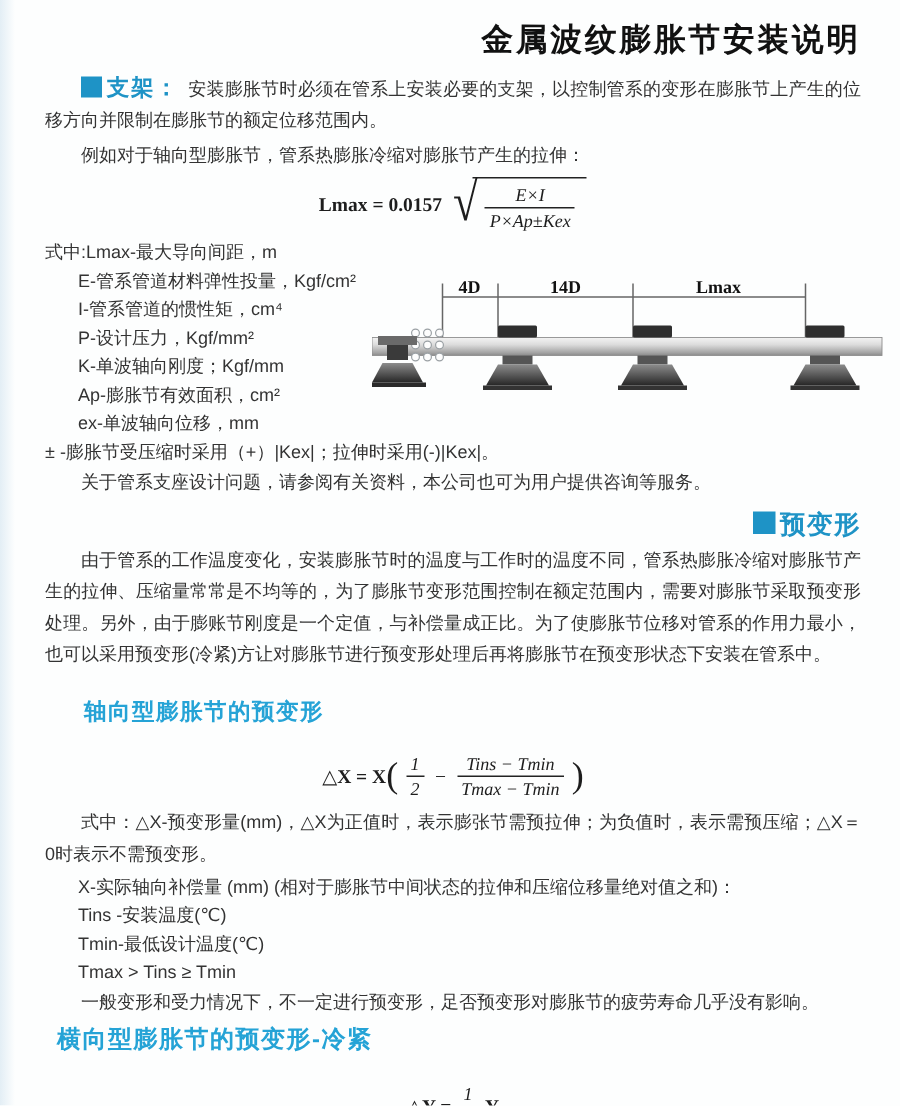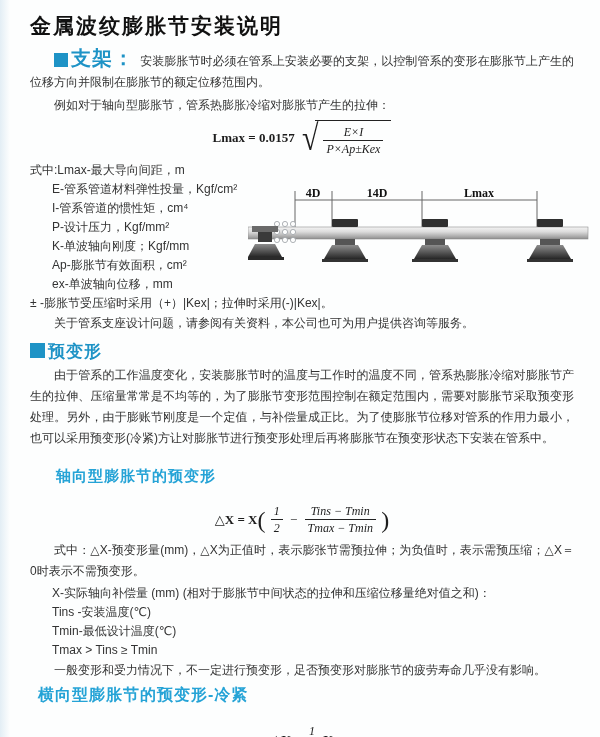--- a/index.html
+++ b/index.html
@@ -1,30 +1,30 @@
 <!DOCTYPE html>
 <html><head>
 <meta charset="utf-8">
 <style>
   html,body{margin:0;padding:0;}
   body{width:600px;height:737px;background:#fdfefe;overflow:hidden;
        font-family:"Liberation Sans","DejaVu Sans",sans-serif;color:#333;}
   .page{position:relative;width:600px;height:737px;padding:8px 26px 0 30px;box-sizing:border-box;
         background:linear-gradient(90deg,#e3eef5 0px,#fdfefe 10px);}
-  .page-title{margin:4px 0 8px;text-align:left;font-size:21px;font-weight:bold;color:#111;
+  .page-title{margin:4px 0 8px;text-align:right;font-size:21px;font-weight:bold;color:#111;
         letter-spacing:2px;}
   p,.line{margin:0;font-size:12px;}
   .para{line-height:21px;text-align:justify;color:#333;}
   .indent{text-indent:2em;}
   .line{line-height:19px;white-space:nowrap;}
   .defs-item{padding-left:22px;}
   .sq{display:inline-block;width:14px;height:14px;background:#1e93c6;margin-right:3px;
       vertical-align:-2px;}
-  .sec-title{font-size:20px;font-weight:bold;color:#1e93c6;letter-spacing:1px;margin-right:6px;}
-  .h2{margin:6px 0 2px;font-size:17px;font-weight:bold;color:#1e93c6;letter-spacing:1px;}
+  .sec-title{font-size:15px;font-weight:bold;color:#1e93c6;letter-spacing:1px;margin-right:6px;}
+  .h2{margin:6px 0 2px;font-size:17px;font-weight:bold;color:#1e93c6;letter-spacing:1px;text-align:right;}
   .h2 .sq{width:15px;height:15px;vertical-align:-1px;}
   .h3{margin:18px 0;font-size:15px;font-weight:bold;color:#25a3d6;letter-spacing:1px;}
   .h3.axial{padding-left:26px;}
   .h3.lateral{padding-left:8px;font-size:16px;}
   
   .formula{text-align:center;font-family:"Liberation Serif","DejaVu Serif",serif;
            font-size:13px;color:#1d1d1d;margin:4px 0;}
   .f-lhs,.f-rhs{font-weight:bold;vertical-align:middle;}
   .frac{display:inline-block;vertical-align:middle;text-align:center;line-height:1.2;
         font-size:12px;font-style:italic;padding:0 2px;}

